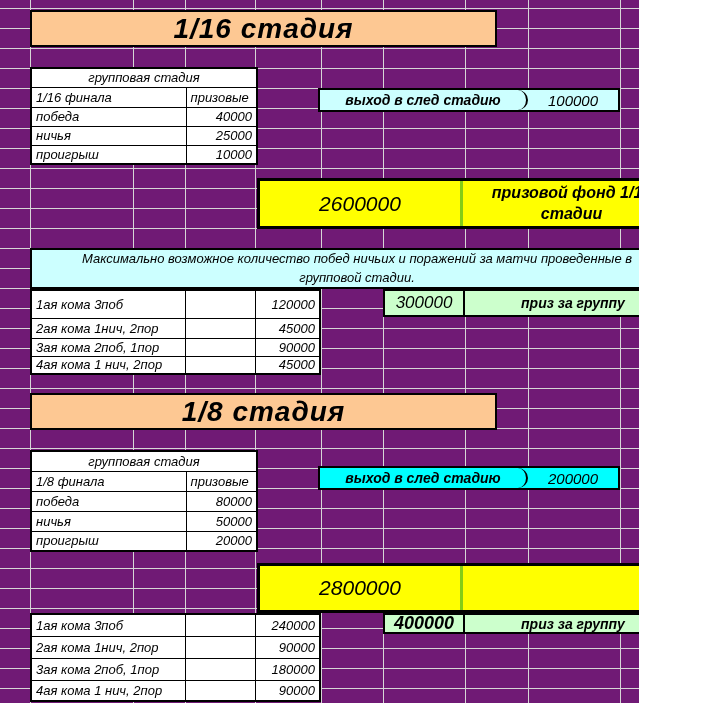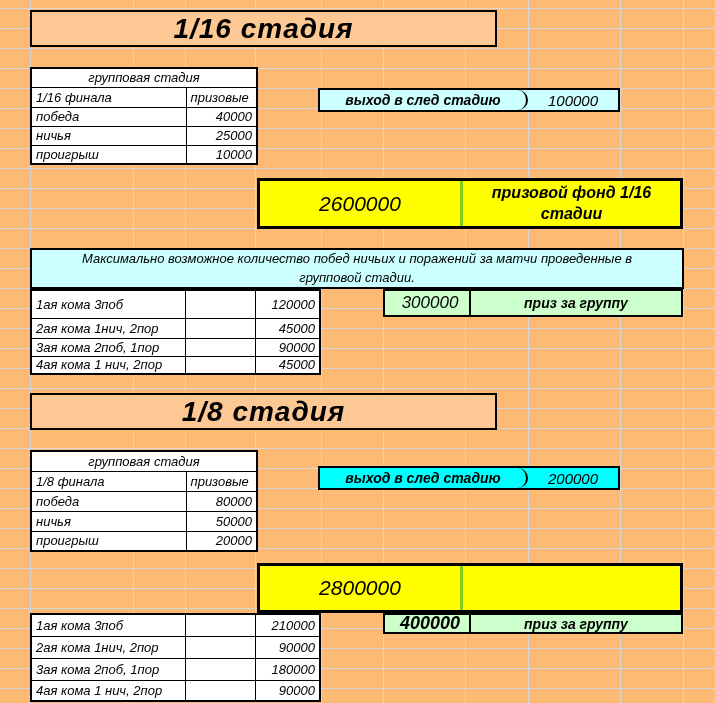--- a/index.html
+++ b/index.html
@@ -1,20 +1,20 @@
 <!DOCTYPE html>
 <html style="--c-header_bg: #FDC893; --c-light_cyan: #CCFFFF; --c-bright_cyan: #00FFFF; --c-yellow: #FFFF00; --c-light_green: #CCFFCC; --c-grid_line: #D6D6D6; --c-border: #000000;"><head>
 <meta charset="utf-8">
 <style>
   * { box-sizing: border-box; margin: 0; padding: 0; }
   html,body { background:#ffffff; }
   .sheet {
     position: relative;
-    width: 715px; height: 703px;
-    background: #fdba74;
+    width: 639px; height: 703px;
+    background: #701a75;
     overflow: hidden;
     font-family: "Liberation Sans", sans-serif;
     font-style: italic;
     color: #000;
   }
   
   .grid {
     position: absolute; left:0; right:0; top:8px; bottom:0;
     border-top: 1px solid var(--c-grid_line, #d6d6d6);
     background: repeating-linear-gradient(to bottom,
@@ -80,21 +80,21 @@
     background: var(--c-light_cyan, #CCFFFF);
     border:2px solid #000;
     display:flex; align-items:center; justify-content:center;
     text-align:center; font-size:13px; line-height:1.45; padding:0 34px;
   }
 
   
   .gprize {
     left:383px; width:300px;
     background: var(--c-light_green, #CCFFCC);
-    border:2px solid #000; display:flex;padding-left:6px;
+    border:2px solid #000; display:flex;
   }
   .gprize .val { width:80px; border-right:2px solid #000;
     display:flex; align-items:center; justify-content:center; font-size:17px; }
   .gprize .lbl { flex:1; display:flex; align-items:center; justify-content:center;
     font-weight:bold; font-size:14px; }
   .gprize.s2 .val { font-weight:bold; font-size:18px; }
 </style>
 </head>
 <body>
 
@@ -236,21 +236,21 @@
   <table class="max-table" style="top:613px">
     <colgroup>
         <col style="width:153px">
         <col style="width:70px">
         <col style="width:64px">
       </colgroup>
     <tbody>
         <tr style="height:22px">
       <td>1ая кома 3поб</td>
       <td></td>
-      <td class="num">210000</td>
+      <td class="num">240000</td>
     </tr>
     <tr style="height:22px">
       <td>2ая кома 1нич, 2пор</td>
       <td></td>
       <td class="num">90000</td>
     </tr>
     <tr style="height:22px">
       <td>3ая кома 2поб, 1пор</td>
       <td></td>
       <td class="num">180000</td>

